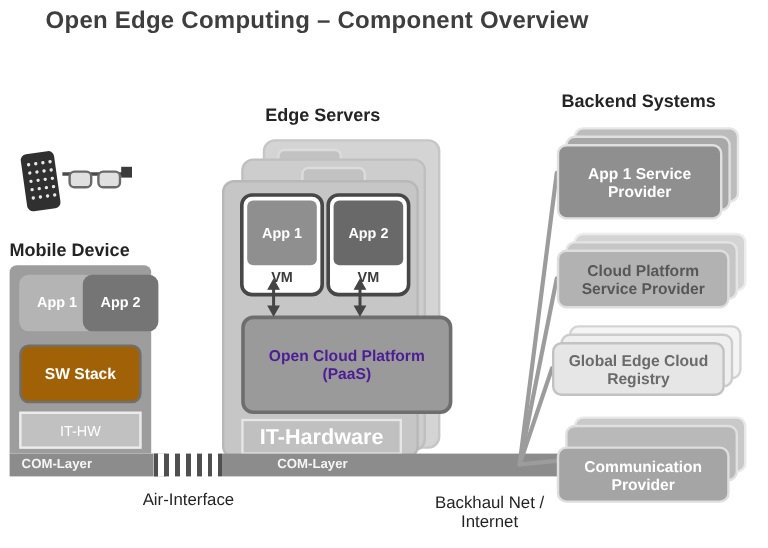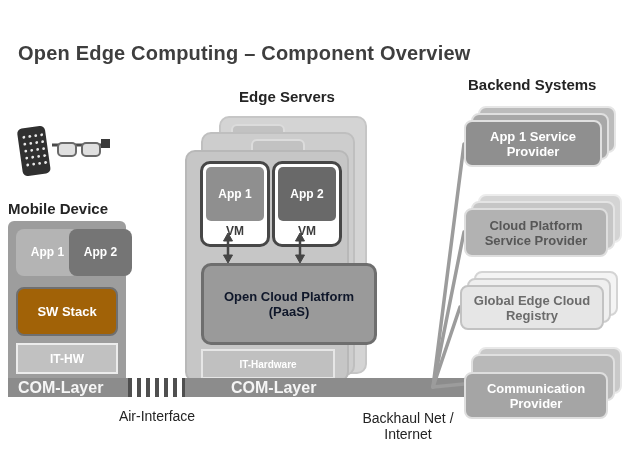--- a/index.html
+++ b/index.html
@@ -1,55 +1,55 @@
 <!DOCTYPE html>
 <html><head>
 <meta charset="utf-8">
 <style>
   html,body{margin:0;padding:0;}
   body{font-family:"Liberation Sans",sans-serif;background:#ffffff;}
   #canvas{position:relative;width:640px;height:457px;background:#ffffff;overflow:hidden;}
   .abs{position:absolute;}
   .flexc{display:flex;align-items:center;justify-content:center;text-align:center;}
 
-  .title{left:18px;top:6px;font-size:20px;font-weight:700;color:#3e3e3e;letter-spacing:.2px;margin-top:36px;}
+  .title{left:38px;top:6px;font-size:20px;font-weight:700;color:#3e3e3e;letter-spacing:.2px;}
   .seclabel{font-size:15px;font-weight:700;color:#242424;}
 
   
   .mob-container{left:8px;top:221px;width:118px;height:157px;background:#9d9d9d;border-radius:6px 6px 0 0;}
   .mob-app{width:45px;height:47px;border-radius:8px;color:#fff;font-weight:700;font-size:12px;line-height:13px;padding:0 9px;}
   .sw-stack{left:8px;top:66px;width:98px;height:45px;background:#a16207;border:2px solid #6f6f6f;border-radius:8px;color:#fff;font-weight:700;font-size:13px;}
-  .it-hw{left:8px;top:122px;width:98px;height:27px;background:#c1c1c1;border:2px solid #ececec;color:#fff;font-weight:700;font-size:12px;}
+  .it-hw{left:8px;top:122px;width:98px;height:27px;background:#c1c1c1;border:2px solid #ececec;color:#fff;font-weight:400;font-size:12px;}
 
   
-  .combar{height:19px;background:#8c8c8c;color:#f5f5f5;font-weight:700;font-size:16px;line-height:19px;}
+  .combar{height:19px;background:#8c8c8c;color:#f5f5f5;font-weight:700;font-size:11px;line-height:19px;}
   .mob-combar{left:8px;top:378px;width:120px;padding-left:10px;}
   .edge-combar{left:185px;top:378px;width:248px;padding-left:46px;}
   .air-hatch{left:128px;top:378px;width:57px;height:19px;
     background:repeating-linear-gradient(90deg,#4f4f4f 0 4px,#ffffff 4px 9px);}
 
   
   .ecard{border-radius:10px;}
   .ecard.back{left:219px;top:116px;width:144px;height:254px;background:#d4d4d4;border:2px solid #c6c6c6;}
   .ecard.mid{left:201px;top:132px;width:150px;height:240px;background:#cdcdcd;border:2px solid #bfbfbf;}
   .ecard.front{left:185px;top:150px;width:160px;height:228px;background:#c6c6c6;border:2px solid #b8b8b8;}
   .ghost-app{width:50px;height:32px;background:#c2c2c2;border:2px solid #dcdcdc;border-radius:6px;color:#fff;font-weight:700;font-size:12px;}
   .vmbox{width:58px;height:74px;border:3px solid #474747;border-radius:10px;background:#fff;padding:3px;display:flex;flex-direction:column;}
   .vmhead{flex:1;border-radius:5px;color:#fff;font-weight:700;font-size:12px;line-height:13px;display:flex;align-items:center;justify-content:center;text-align:center;padding:0 9px;}
   .vmlabel{height:20px;color:#3d3d3d;font-weight:700;font-size:12px;display:flex;align-items:center;justify-content:center;}
-  .platform{left:14px;top:111px;width:130px;height:76px;background:#9a9a9a;border:3px solid #6e6e6e;border-radius:10px;color:#0f172a;font-weight:700;font-size:13px;line-height:15px;padding:0 20px;}
-  .it-hardware{left:14px;top:197px;width:130px;height:26px;background:#c0c0c0;border:2px solid #e6e6e6;color:#fff;font-weight:700;font-size:10px;}
+  .platform{left:14px;top:111px;width:130px;height:76px;background:#9a9a9a;border:3px solid #6e6e6e;border-radius:10px;color:#4c1d95;font-weight:700;font-size:13px;line-height:15px;padding:0 20px;}
+  .it-hardware{left:14px;top:197px;width:130px;height:26px;background:#c0c0c0;border:2px solid #e6e6e6;color:#fff;font-weight:700;font-size:18px;}
 
   
   .bstack{position:absolute;z-index:2;}
   .bcard{position:absolute;border-radius:8px;box-sizing:border-box;width:100%;height:100%;}
   .bcard.sh1{left:7px;top:-7px;}
   .bcard.sh2{left:14px;top:-14px;}
   .bcard.front{left:0;top:0;display:flex;align-items:center;justify-content:center;text-align:center;font-weight:700;font-size:13px;line-height:15px;padding:0 10px;}
-  .g1{left:464px;top:120px;width:138px;height:47px;}
+  .g1{left:464px;top:120px;width:138px;height:63px;}
   .g1 .front{background:#8f8f8f;border:2px solid #e0e0e0;color:#fff;}
   .g1 .sh1{background:#a8a8a8;border:2px solid #e0e0e0;}
   .g1 .sh2{background:#bcbcbc;border:2px solid #e6e6e6;}
   .g2{left:464px;top:208px;width:144px;height:49px;}
   .g2 .front{background:#b2b2b2;border:2px solid #dedede;color:#575757;}
   .g2 .sh1{background:#c6c6c6;border:2px solid #e4e4e4;}
   .g2 .sh2{background:#d4d4d4;border:2px solid #ececec;}
   .g3{left:460px;top:285px;width:144px;height:45px;}
   .g3 .front{background:#e6e6e6;border:2px solid #c2c2c2;color:#6b6b6b;}
   .g3 .sh1{background:#efefef;border:2px solid #cccccc;}
@@ -97,21 +97,21 @@
     </g>
   </svg>
   <svg class="abs" style="left:50px;top:132px" width="62" height="34" viewBox="0 0 62 34">
     <path d="M2 13 h58" stroke="#4a4a4a" stroke-width="3" fill="none"></path>
     <rect x="8" y="11" width="18" height="13" rx="4" fill="#e0e0e0" stroke="#6a6a6a" stroke-width="2"></rect>
     <rect x="32" y="11" width="18" height="13" rx="4" fill="#e0e0e0" stroke="#6a6a6a" stroke-width="2"></rect>
     <rect x="51" y="7" width="9" height="9" fill="#3a3a3a"></rect>
   </svg>
 
   <div class="abs seclabel" style="left:8px;top:200px;">Mobile Device</div>
-  <div class="abs seclabel flexc" style="left:212px;top:88px;width:150px;">Edge Servers</div>
+  <div class="abs seclabel flexc" style="left:194px;top:88px;width:150px;">Edge Servers</div>
   <div class="abs seclabel" style="left:468px;top:76px;">Backend Systems</div>
 
   <div class="abs mob-container">
     <div class="abs mob-app flexc" style="left:8px;top:8px;background:#b4b4b4;">App 1</div>
     <div class="abs mob-app flexc" style="left:61px;top:8px;background:#757575;">App 2</div>
     <div class="abs sw-stack flexc">SW Stack</div>
     <div class="abs it-hw flexc">IT-HW</div>
   </div>
   <div class="abs combar mob-combar">COM-Layer</div>
 

